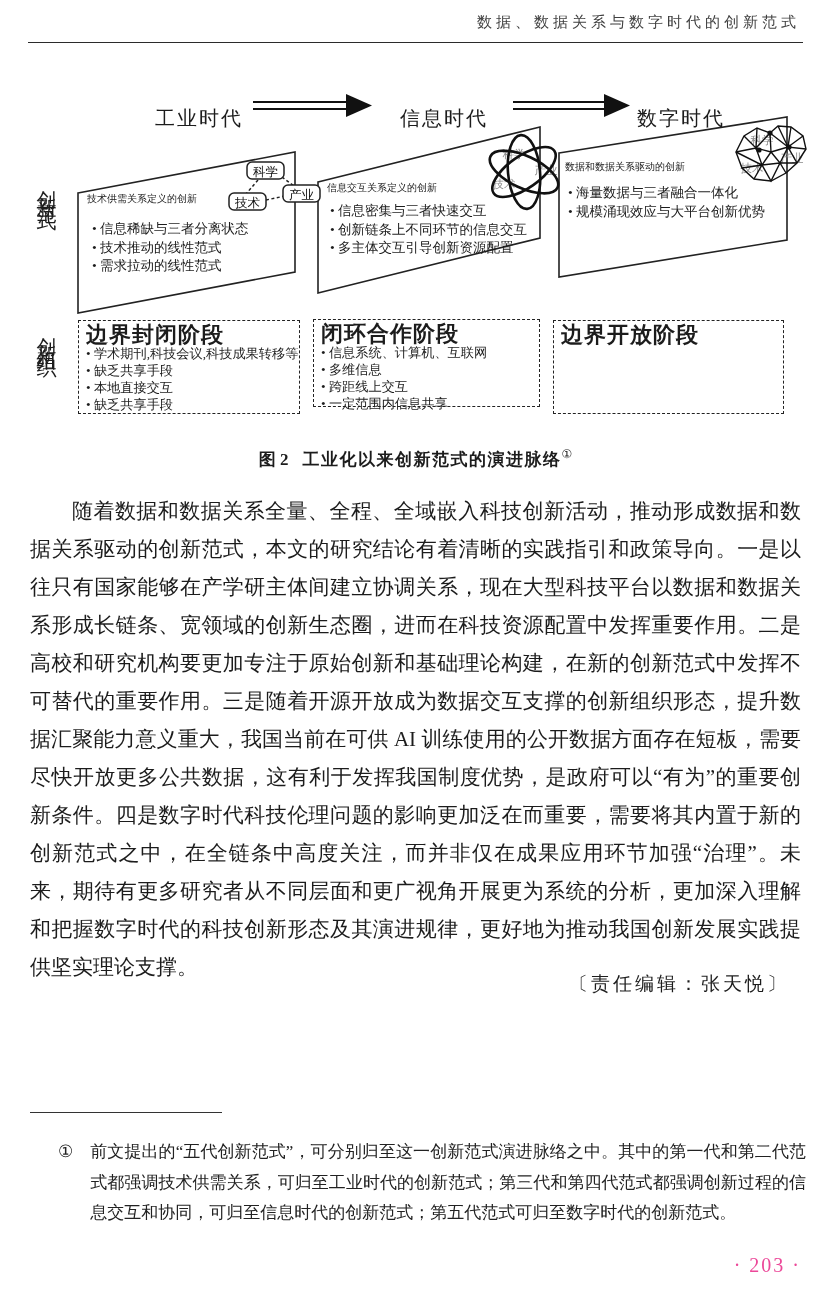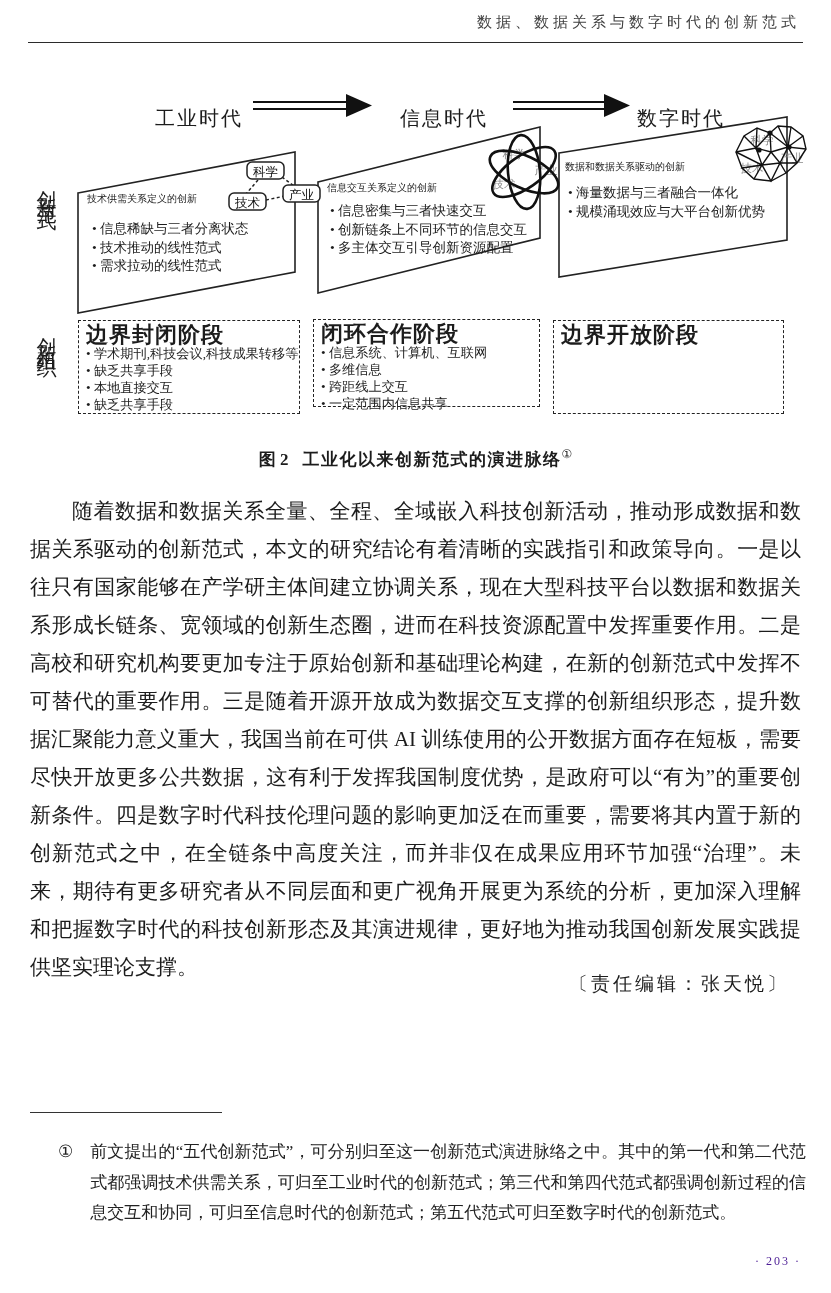--- a/index.html
+++ b/index.html
@@ -40,21 +40,21 @@
   }
 
   .editor-line { top:971px; right:42px; font-size:19px; letter-spacing:3px; }
 
   .foot-rule { top:1112px; left:30px; width:192px; border-top:1.3px solid #333333; height:0; }
 
   .footnote { top:1137px; left:58px; width:748px; display:flex; gap:17px; font-size:17px; line-height:30.5px; color:#222; }
   .footnote .fn-marker { flex:0 0 auto; }
   .footnote .fn-text { flex:1 1 auto; text-align:justify; }
 
-  .page-num { top:1254px; right:30px; font-size:12px; letter-spacing:2px; color:#4c1d95; }
+  .page-num { top:1254px; right:30px; font-size:20px; letter-spacing:2px; color:#ec4899; }
 
   svg .panel-shape { fill:#ffffff; stroke:#222222; stroke-width:1.6; }
   svg .arrow-line { stroke:#111111; stroke-width:2; }
   svg .arrow-head { fill:#111111; }
   svg .mini-box { fill:#ffffff; stroke:#222222; stroke-width:1.5; }
   svg .mini-label { font-family:"Liberation Serif","DejaVu Serif",serif; font-size:12.5px; fill:#111111; text-anchor:middle; }
   svg .dash-link { stroke:#222222; stroke-width:1.5; stroke-dasharray:3,2.5; fill:none; }
   svg .faint-label { font-family:"Liberation Serif","DejaVu Serif",serif; font-size:11.5px; fill:#8a8a8a; text-anchor:middle; }
   svg .orbit { fill:none; stroke:#111111; stroke-width:2.6; }
   svg .mesh-line { stroke:#111111; stroke-width:1.4; fill:none; }

